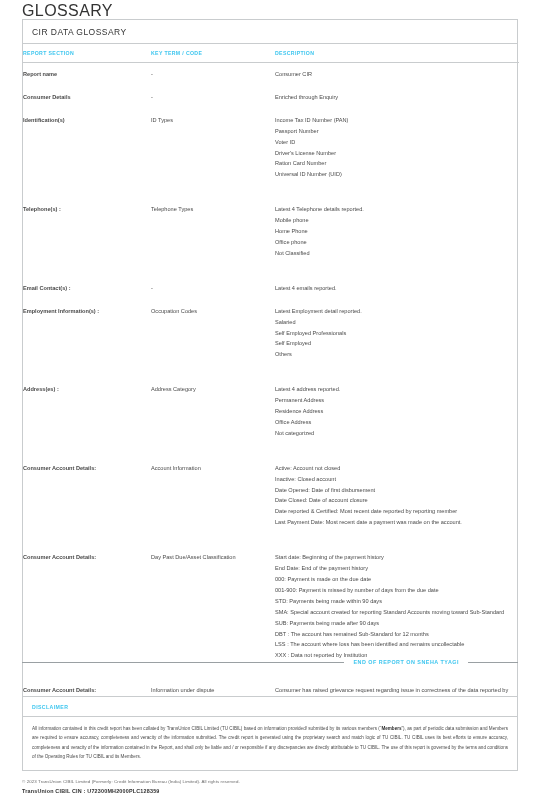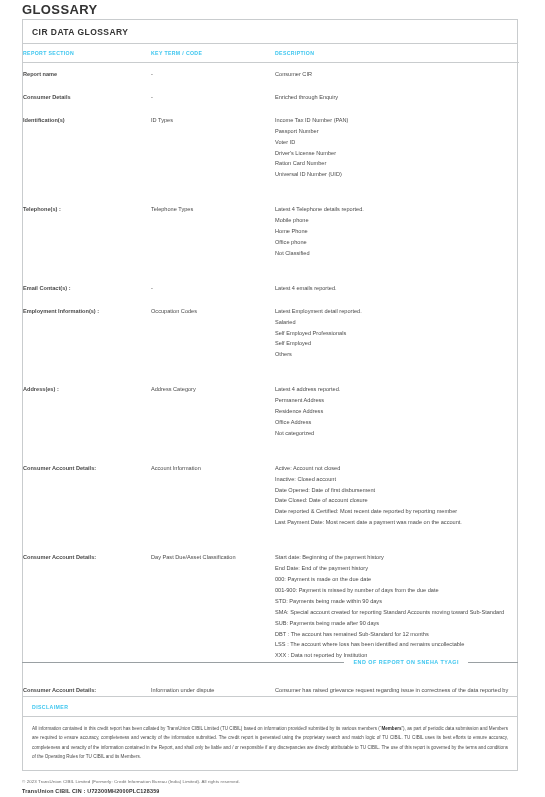--- a/index.html
+++ b/index.html
@@ -8,31 +8,31 @@
     width: 545px; height: 797px;
     background: #ffffff;
     font-family: "Liberation Sans", sans-serif;
     color: #3b3b3b;
     -webkit-font-smoothing: antialiased;
   }
   .page { position: relative; width: 545px; height: 797px; overflow: hidden; }
 
   .page-title {
     position: absolute; left: 22px; top: 2px;
-    font-size: 13px; font-weight: bold; letter-spacing: 0.4px;
+    font-size: 16px; font-weight: normal; letter-spacing: 0.4px;
     color: #333333;
   }
 
   
   .card {
     position: absolute; left: 22px; top: 19px; width: 496px;
     border: 1px solid #c9ccce; background: #fff;
   }
   .card-title {
-    font-size: 8.5px; font-weight: bold; letter-spacing: 0.45px;
+    font-size: 8.5px; font-weight: normal; letter-spacing: 0.45px;
     color: #333; padding: 7px 9px 6px 9px;
     border-bottom: 1px solid #c9ccce;
   }
   table.glossary { width: 100%; border-collapse: collapse; table-layout: fixed; }
   table.glossary th {
     text-align: left; font-size: 5.2px; font-weight: bold;
     letter-spacing: 0.35px; color: #3ec6ef;
     padding: 6px 4px 6px 0; border-bottom: 1px solid #c9ccce;
   }
   table.glossary td {

